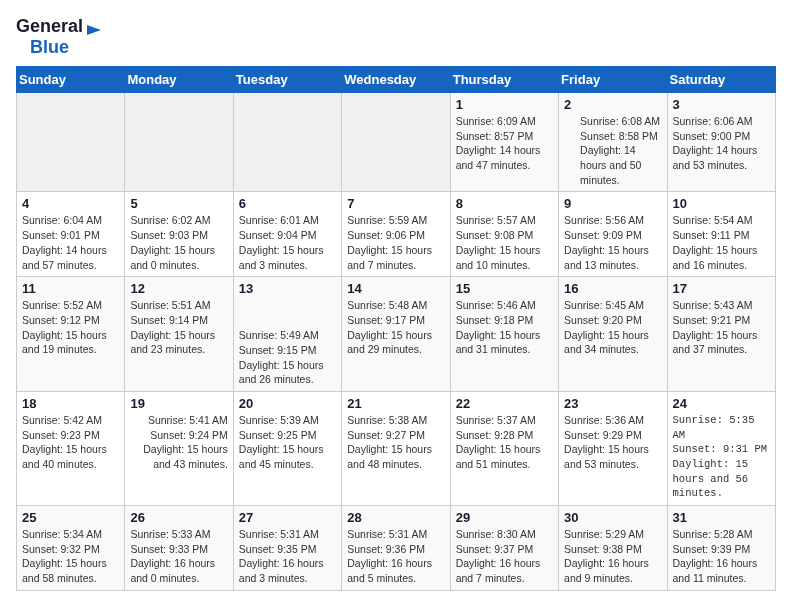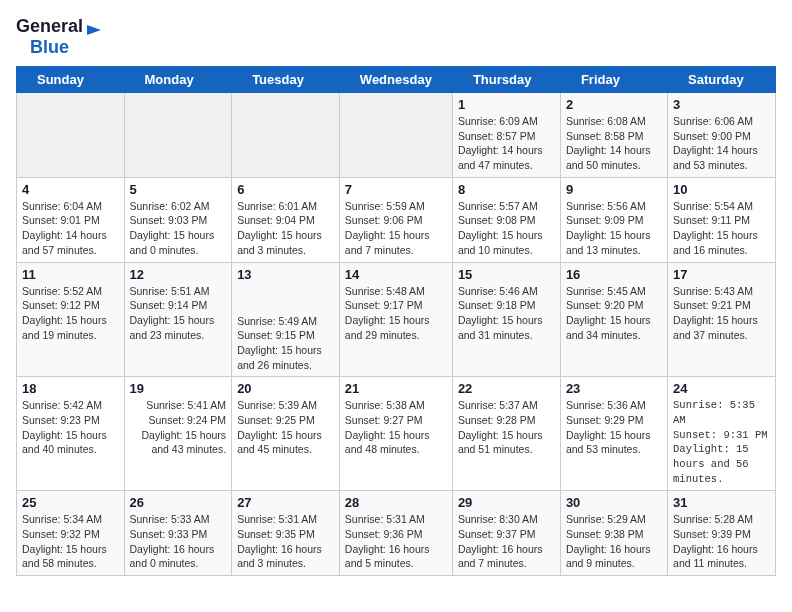--- a/index.html
+++ b/index.html
@@ -49,21 +49,21 @@
     .calendar {
       width: 100%;
       border-collapse: collapse;
       margin-top: 8px;
       font-size: 11px;
     }
     .calendar thead th {
       background: #1565c0;
       color: #fff;
       text-align: left;
-      padding: 5px 20px;
+      padding: 5px 2px;
       font-size: 13px;
       font-weight: bold;
       border: 1px solid #1565c0;
     }
     .calendar tbody td {
       border: 1px solid #ccc;
       vertical-align: top;
       padding: 4px 5px;
       width: calc(100% / 7);
       min-height: 80px;
@@ -125,21 +125,21 @@
         <td class="empty-cell"></td>
         <td class="empty-cell"></td>
         <td>
           <span class="day-number">1</span>
           <div class="day-info" style="white-space: pre-line;">Sunrise: 6:09 AM
 Sunset: 8:57 PM
 Daylight: 14 hours and 47 minutes.</div>
         </td>
         <td>
           <span class="day-number">2</span>
-          <div class="day-info" style="white-space: pre-line;">Sunrise: 6:08 AM
+          <div class="day-info" style="white-space: pre-line; margin-left: 16px;">Sunrise: 6:08 AM
 Sunset: 8:58 PM
 Daylight: 14 hours and 50 minutes.</div>
         </td>
         <td>
           <span class="day-number">3</span>
           <div class="day-info" style="white-space: pre-line;">Sunrise: 6:06 AM
 Sunset: 9:00 PM
 Daylight: 14 hours and 53 minutes.</div>
         </td>
       </tr>

